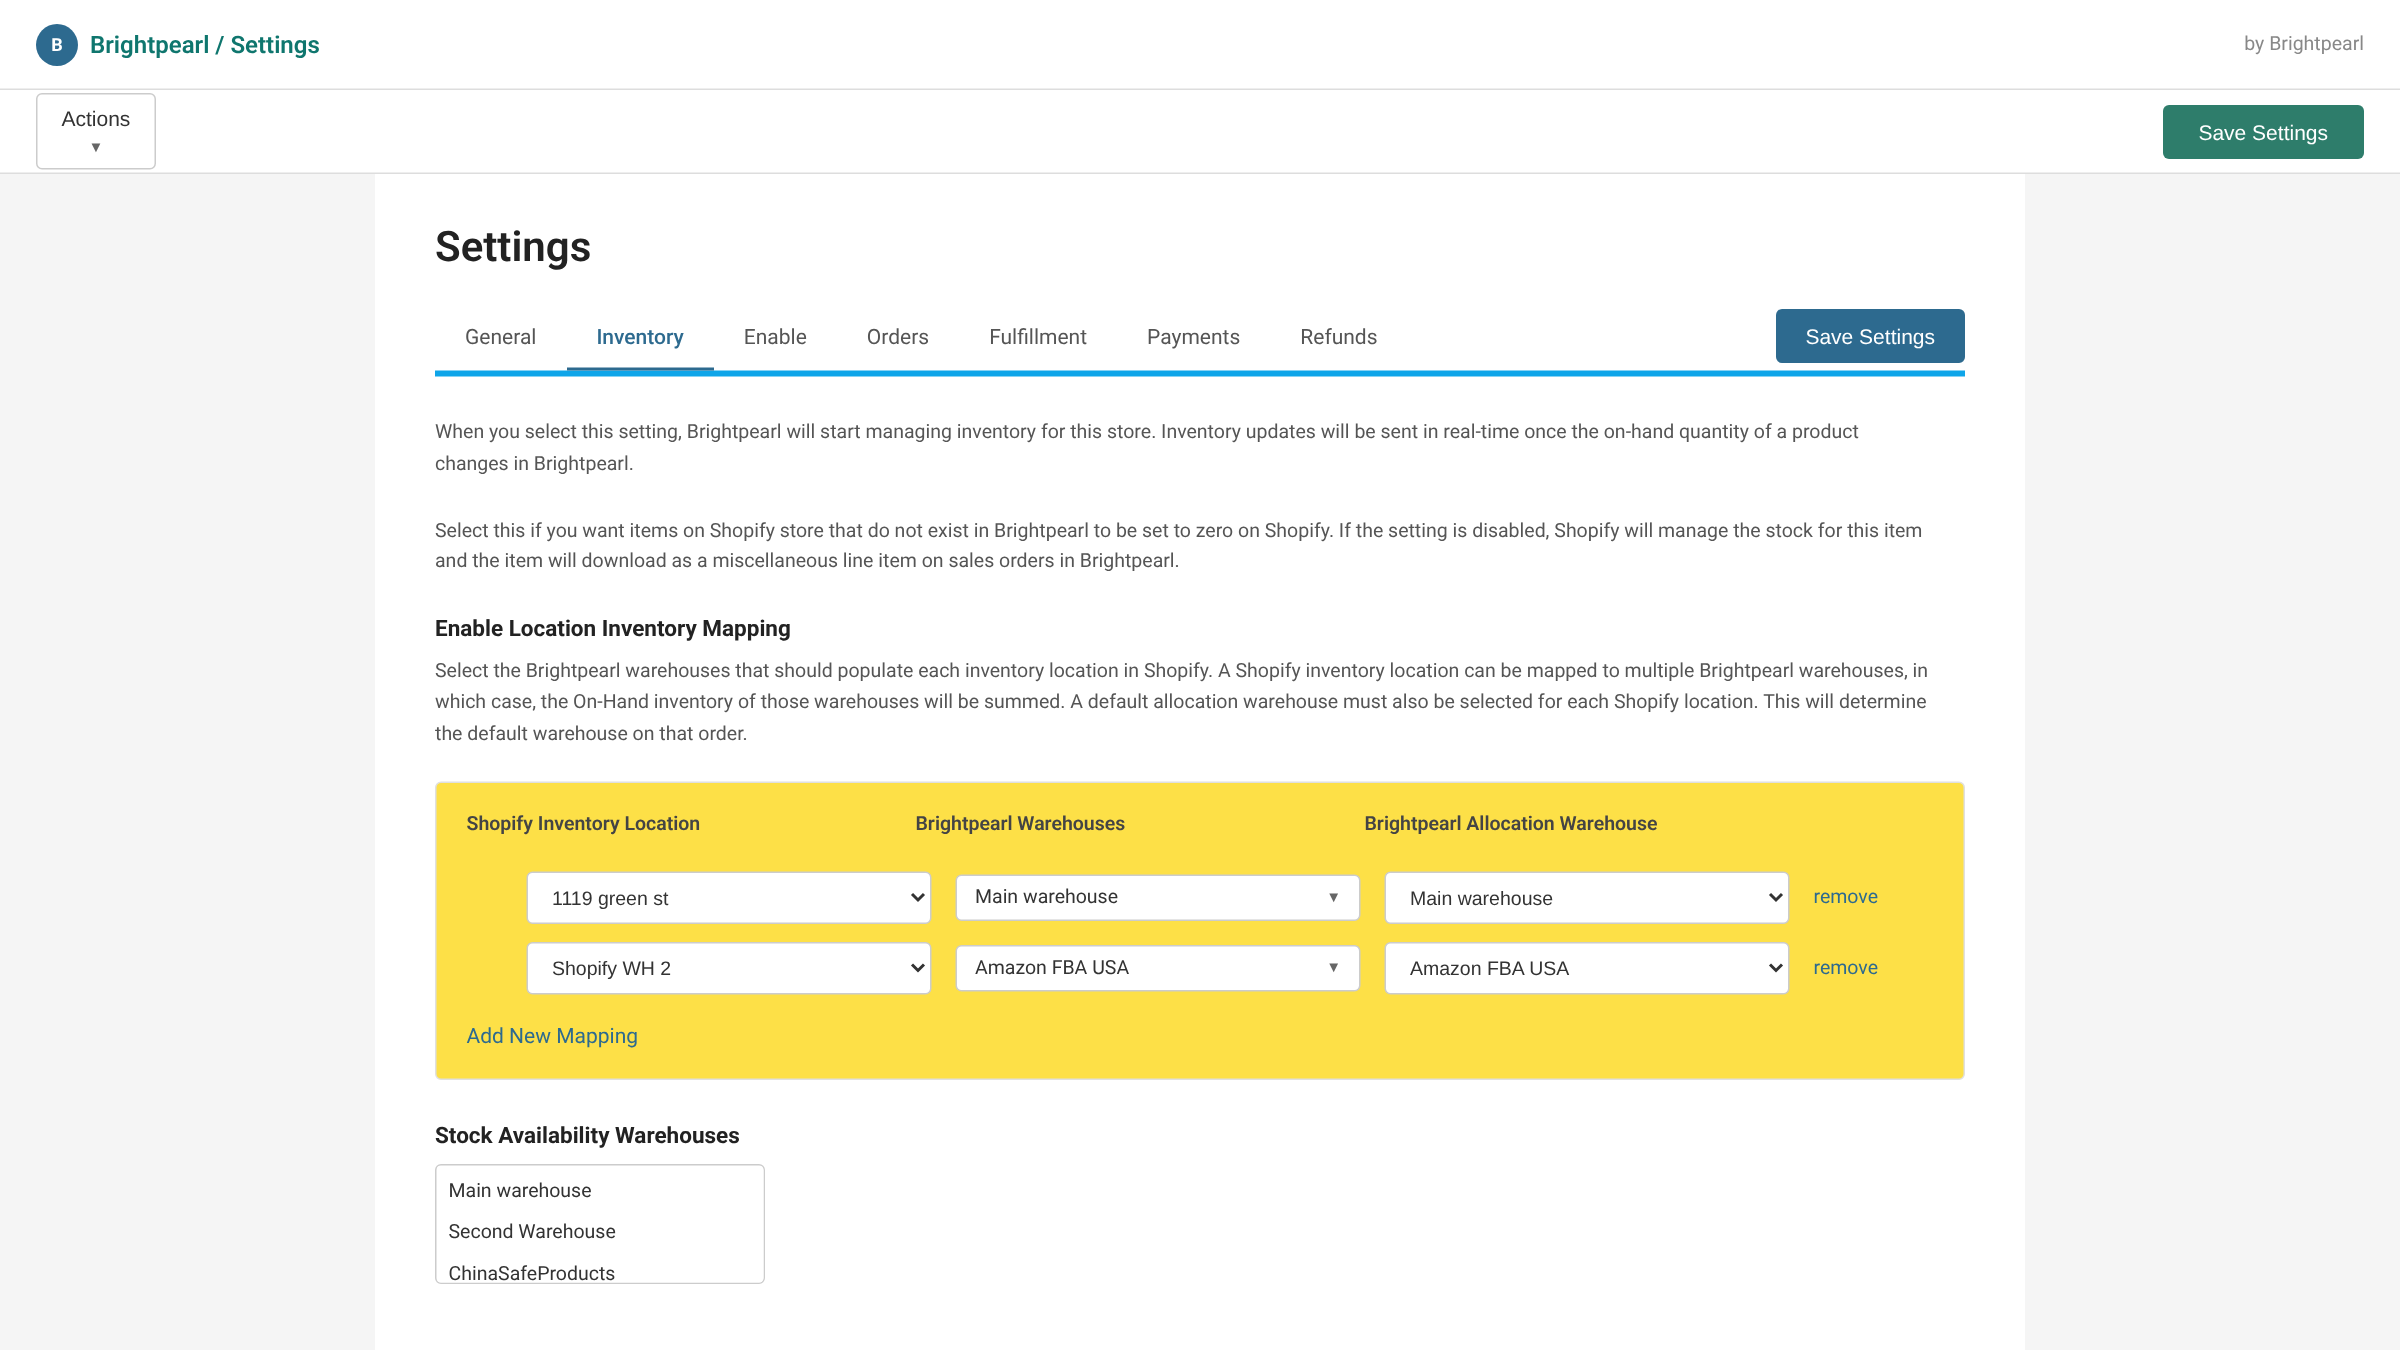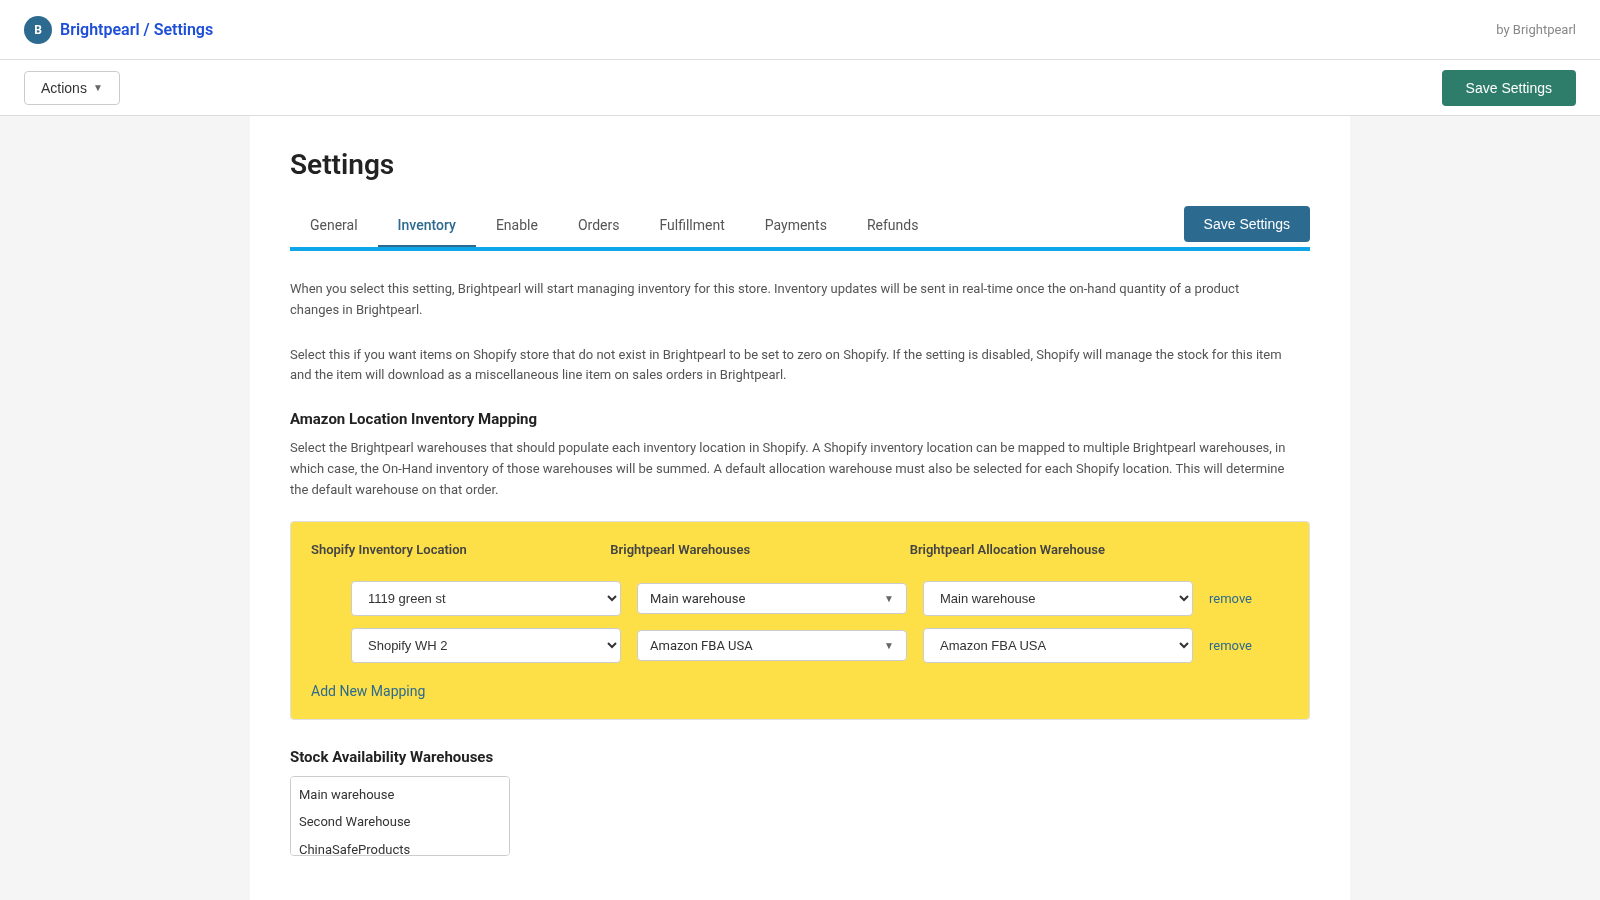--- a/index.html
+++ b/index.html
@@ -25,21 +25,21 @@
       background: #2d6a8f;
       border-radius: 50%;
       display: flex; align-items: center; justify-content: center;
       color: #fff; font-size: 12px; font-weight: bold;
     }
     .top-bar-title {
       font-size: 16px;
       color: #555;
     }
     .top-bar-title span {
-      color: #1d4ed8;
+      color: #0f766e;
       font-weight: 600;
     }
     .top-bar-right {
       font-size: 13px;
       color: #888;
     }
 
     
     .toolbar {
       background: #fff;
@@ -54,20 +54,21 @@
       display: flex;
       align-items: center;
       gap: 6px;
       border: 1px solid #ccc;
       background: #fff;
       padding: 8px 16px;
       border-radius: 4px;
       cursor: pointer;
       font-size: 14px;
       color: #333;
+      flex-direction: column;
     }
     .actions-btn .chevron {
       font-size: 10px;
       color: #666;
     }
     .save-settings-btn-top {
       background: #2e7d6b;
       color: #fff;
       border: none;
       padding: 10px 24px;
@@ -306,21 +307,21 @@
 
   <div class="section">
     <p class="description-text">When you select this setting, Brightpearl will start managing inventory for this store. Inventory updates will be sent in real-time once the on-hand quantity of a product changes in Brightpearl.</p>
   </div>
 
   <div class="section">
     <p class="description-text">Select this if you want items on Shopify store that do not exist in Brightpearl to be set to zero on Shopify. If the setting is disabled, Shopify will manage the stock for this item and the item will download as a miscellaneous line item on sales orders in Brightpearl.</p>
   </div>
 
   <div class="section">
-    <h3 class="section-title">Amazon Location Inventory Mapping</h3>
+    <h3 class="section-title">Enable Location Inventory Mapping</h3>
     <p class="description-text">Select the Brightpearl warehouses that should populate each inventory location in Shopify. A Shopify inventory location can be mapped to multiple Brightpearl warehouses, in which case, the On-Hand inventory of those warehouses will be summed. A default allocation warehouse must also be selected for each Shopify location. This will determine the default warehouse on that order.</p>
 
     <div class="mapping-section">
       
       <div class="mapping-columns">
         <div class="col-header">Shopify Inventory Location</div>
         <div class="col-header">Brightpearl Warehouses</div>
         <div class="col-header">Brightpearl Allocation Warehouse</div>
         <div></div>
       </div>

